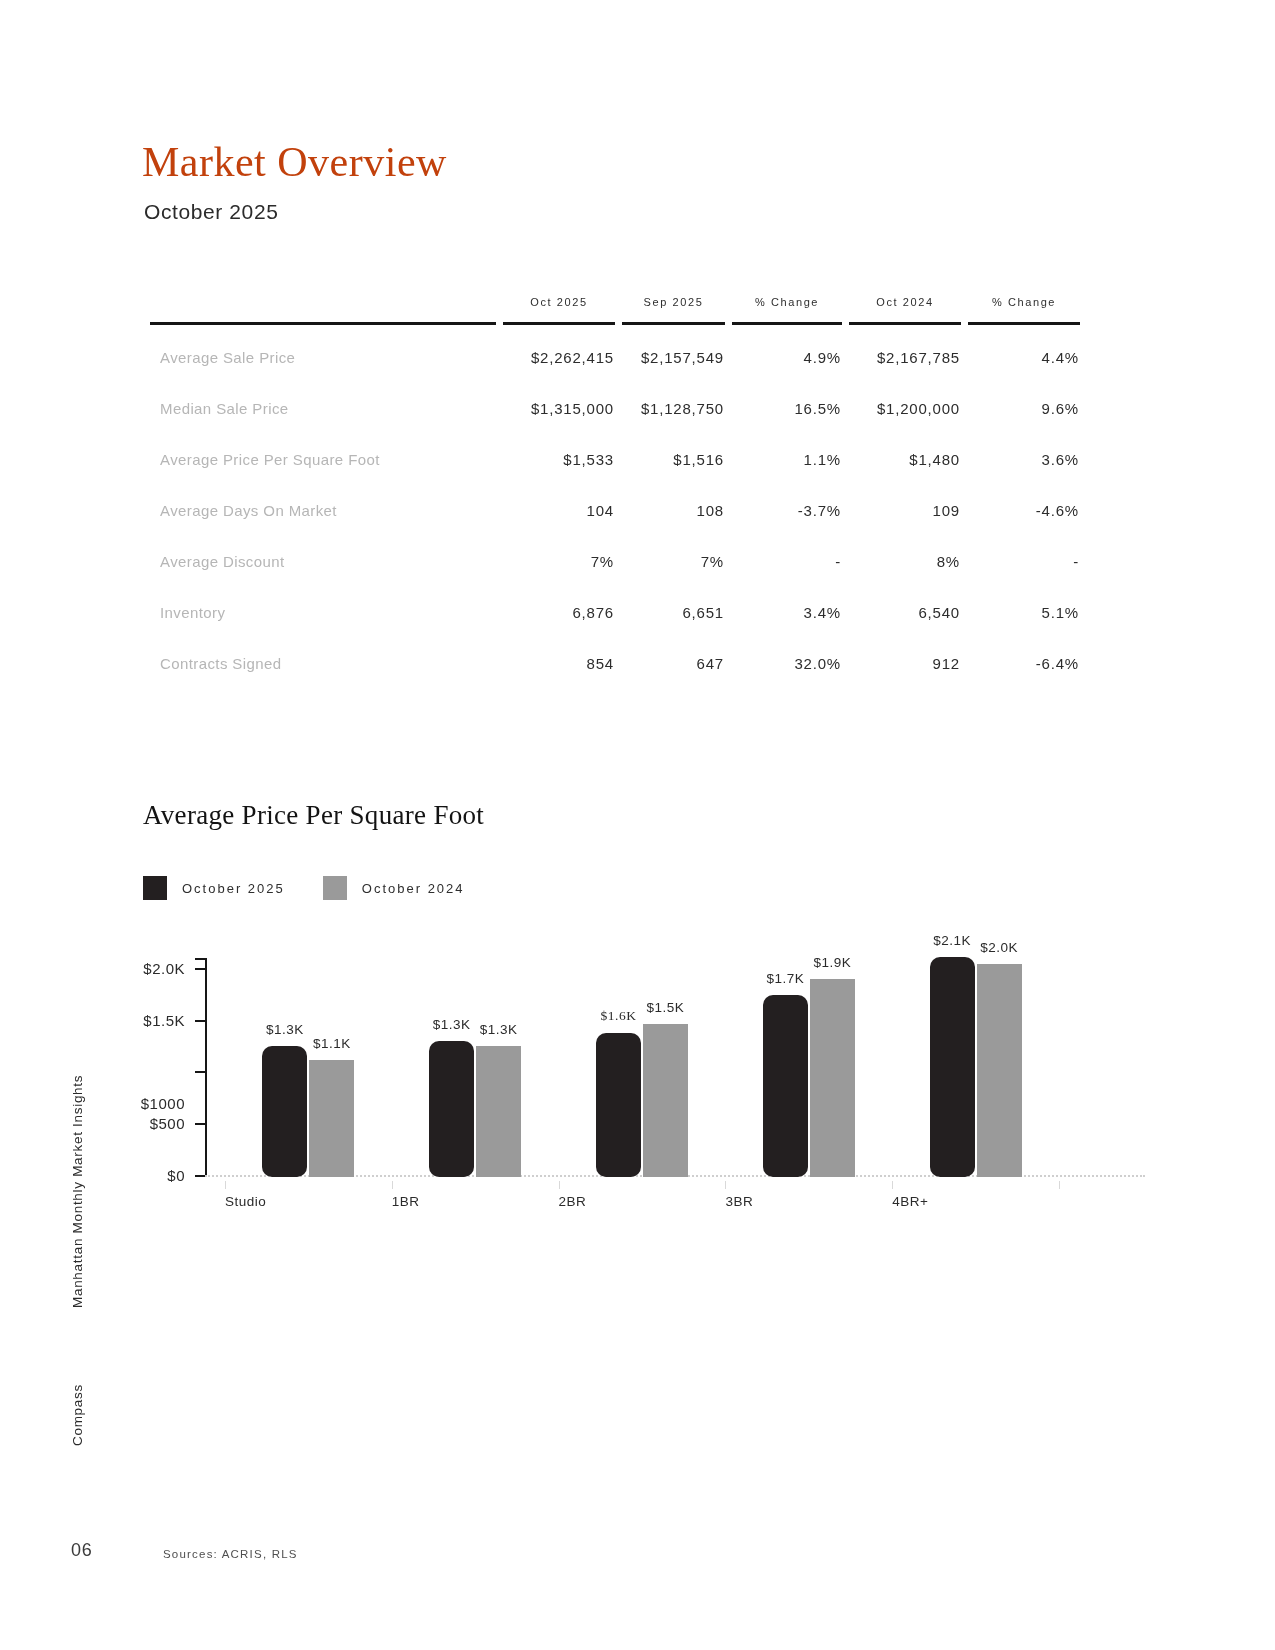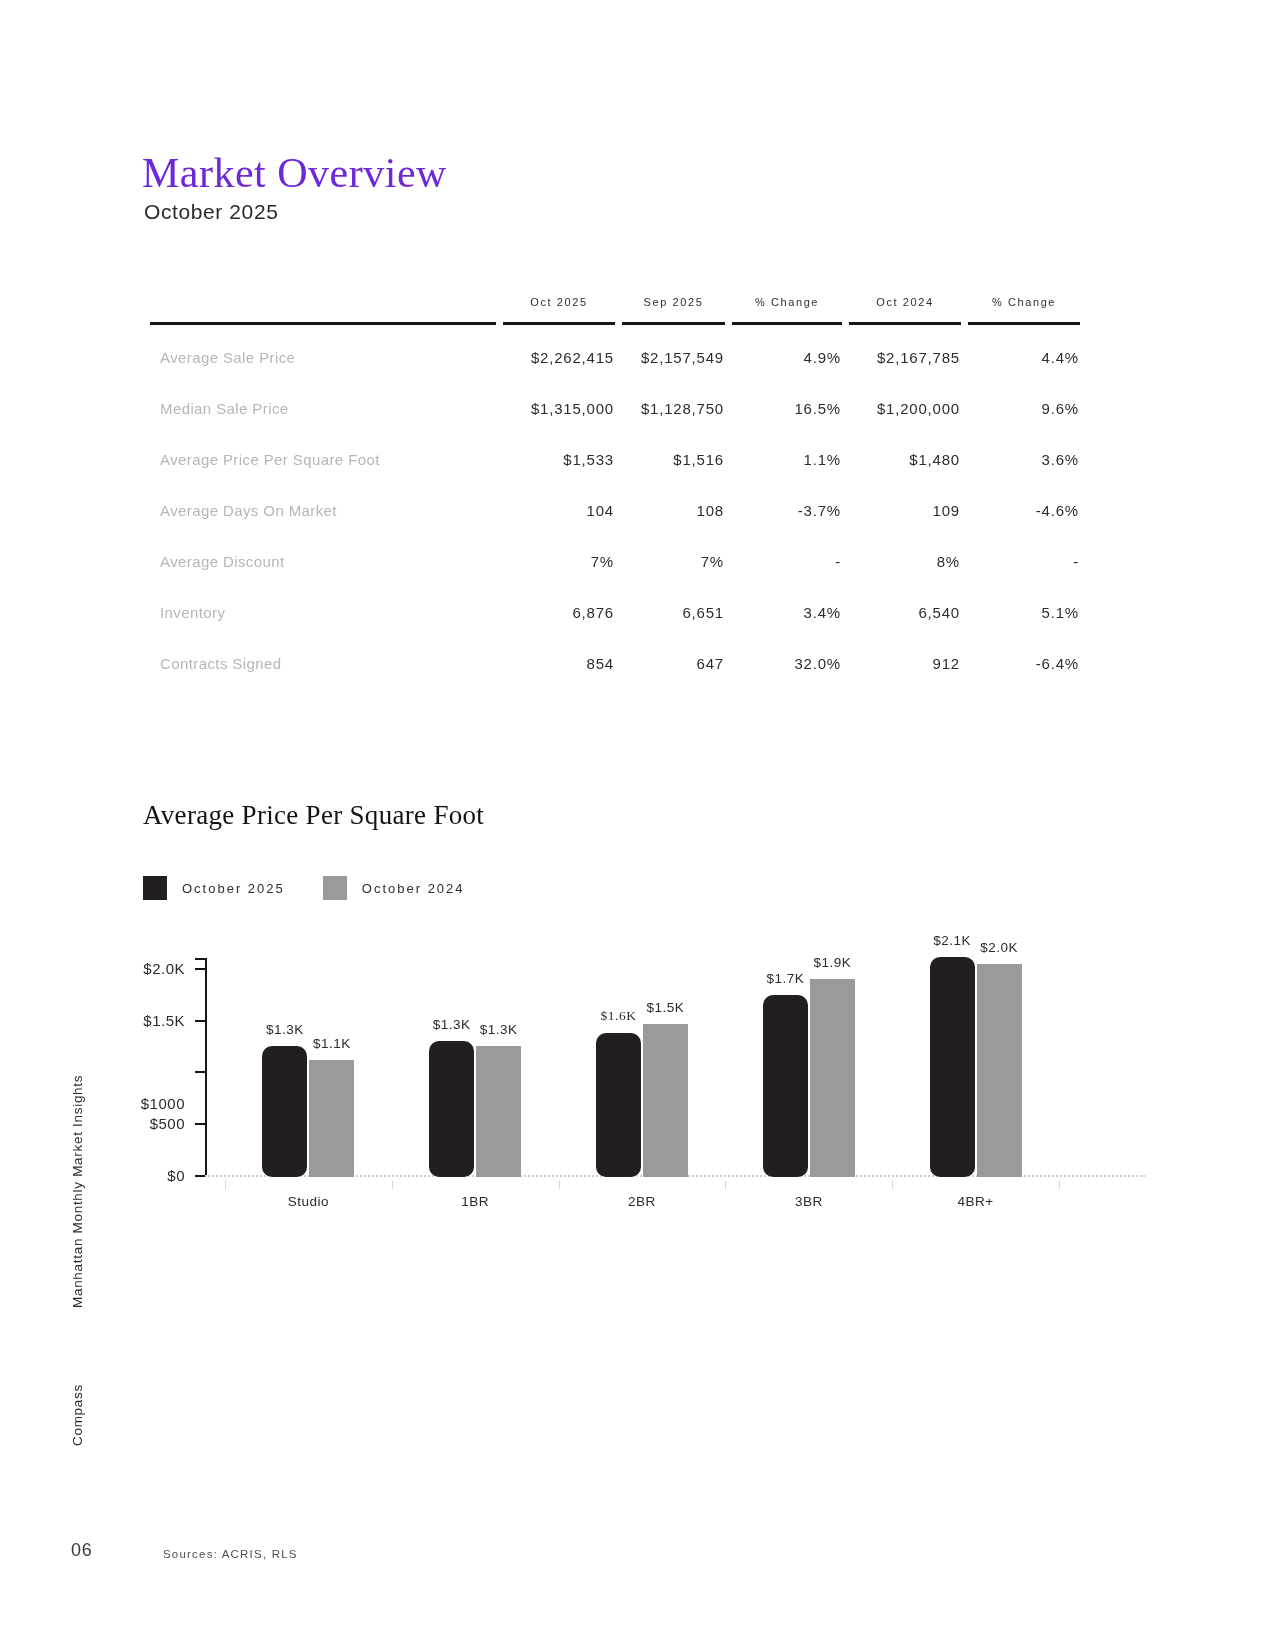--- a/index.html
+++ b/index.html
@@ -3,21 +3,21 @@
 <meta charset="utf-8">
 <style>
   html,body{margin:0;padding:0;}
   body{
     width:1275px;height:1650px;background:#ffffff;position:relative;
     font-family:"Liberation Sans", sans-serif;color:#2d2d2d;overflow:hidden;
   }
   .serif{font-family:"Liberation Serif","DejaVu Serif",serif;font-weight:normal;}
 
   
-  #page-title{position:absolute;left:142px;top:149px;font-size:42px;letter-spacing:0.5px;color:#6d28d9;margin:0;}
+  #page-title{position:absolute;left:142px;top:138px;font-size:42px;letter-spacing:0.5px;color:#c2410c;margin:0;}
   #page-subtitle{position:absolute;left:144px;top:200px;font-size:21px;letter-spacing:0.6px;color:#2b2b2b;}
 
   
   table.metrics{
     position:absolute;left:143px;top:296px;width:944px;
     border-collapse:separate;border-spacing:7px 0;table-layout:fixed;
   }
   table.metrics th{
     font-weight:normal;font-size:11px;letter-spacing:1.6px;color:#2e2e2e;
     padding:0 0 14px 0;border-bottom:3px solid #161616;text-align:center;white-space:nowrap;
@@ -48,21 +48,21 @@
   #plot{position:absolute;left:62px;top:0;width:874px;height:228px;display:flex;box-sizing:border-box;padding:0 20px;}
   .bar-group{flex:1;position:relative;height:100%;}
   .bars{position:absolute;bottom:0;left:50%;transform:translateX(-50%);display:flex;gap:2px;align-items:flex-end;}
   .bar{width:45px;position:relative;}
   .bar.s0{background:#231f20;border-radius:10px;}
   .bar.s1{background:#9a9a9a;}
   .bar-label{
     position:absolute;bottom:calc(100% + 9px);left:50%;transform:translateX(-50%);
     font-size:13.5px;letter-spacing:0.5px;color:#2b2b2b;white-space:nowrap;
   }
-  .cat-label{position:absolute;top:calc(100% + 17px);left:0;width:100%;text-align:center;font-size:13.5px;letter-spacing:0.5px;color:#2b2b2b;}
+  .cat-label{position:absolute;top:calc(100% + 17px);left:0;width:100%;font-size:13.5px;letter-spacing:0.5px;color:#2b2b2b;}
 
   
   .vtext{
     position:absolute;writing-mode:vertical-rl;transform:rotate(180deg);
     font-size:13.5px;letter-spacing:0.7px;color:#2b2b2b;white-space:nowrap;
   }
   #sidebar-title{left:70px;top:1050px;height:258px;}
   #sidebar-brand{left:70px;top:1382px;height:64px;}
 
   

